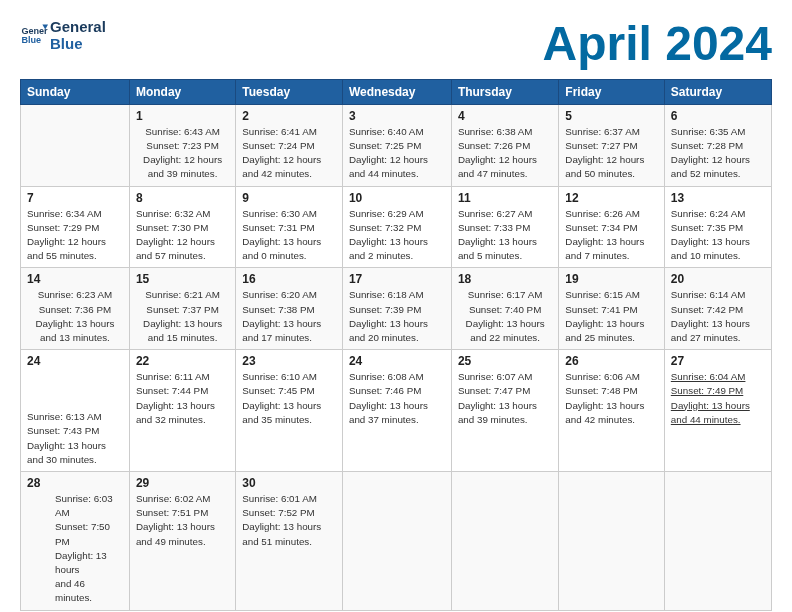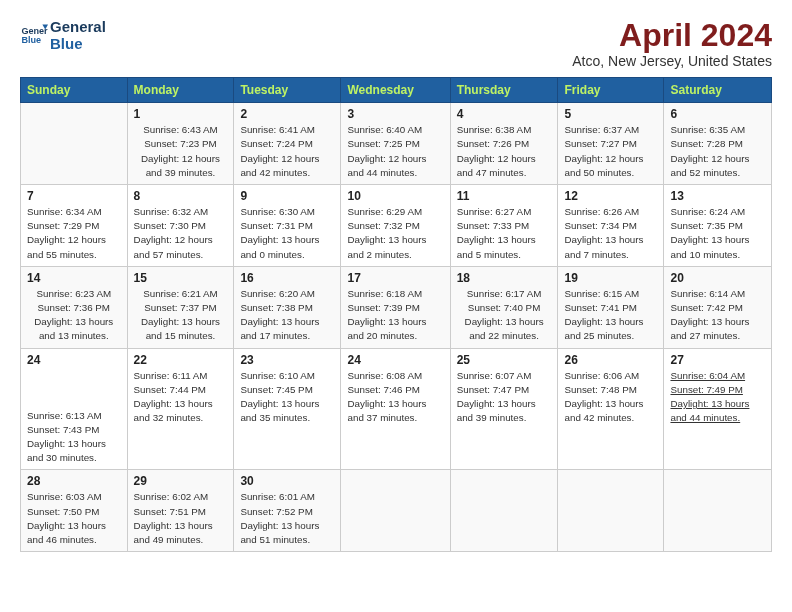--- a/index.html
+++ b/index.html
@@ -26,39 +26,39 @@
     }
     .logo-icon {
       width: 28px;
       height: 28px;
       margin-right: 2px;
     }
     .title-block {
       text-align: right;
     }
     .main-title {
-      font-size: 32px;
+      font-size: 48px;
       font-weight: bold;
-      color: #7f1d1d;
+      color: #0369a1;
       line-height: 1.1;
     }
     .subtitle {
       font-size: 14px;
       color: #333;
       text-align: right;
     }
     table {
       width: 100%;
       border-collapse: collapse;
       margin-top: 8px;
       font-size: 10.5px;
     }
     thead tr th {
       background-color: #2060a0;
-      color: #bef264;
+      color: #ffffff;
       padding: 5px 6px;
       text-align: left;
       font-size: 12px;
       font-weight: bold;
       border: 1px solid #1a4a80;
     }
     tbody tr td {
       border: 1px solid #ccc;
       padding: 4px 6px;
       vertical-align: top;
@@ -97,21 +97,20 @@
         <text x="2" y="32" font-size="13" font-weight="bold" fill="#2060a0" font-family="Arial">Blue</text>
         <polygon points="32,5 40,5 36,12" fill="#2060a0"></polygon>
       </svg>
       <div>
         <div style="font-size:15px;font-weight:bold;color:#1a3a5c;line-height:1.15;">General</div>
         <div style="font-size:15px;font-weight:bold;color:#2060a0;line-height:1.15;">Blue</div>
       </div>
     </div>
     <div class="title-block">
       <div class="main-title">April 2024</div>
-      <div class="subtitle">Atco, New Jersey, United States</div>
     </div>
   </div>
 
   <table>
     <thead>
       <tr>
 
       <th>Sunday</th>
           <th>Monday</th>
           <th>Tuesday</th>
@@ -316,21 +315,21 @@
             <span class="day-num">27</span>
             <div class="day-info" style="white-space: pre-line; text-decoration: underline;">Sunrise: 6:04 AM
 Sunset: 7:49 PM
 Daylight: 13 hours
 and 44 minutes.</div>
           </td>
         </tr>
         <tr>
           <td>
             <span class="day-num">28</span>
-            <div class="day-info" style="white-space: pre-line;">Sunrise: 6:03 AM
+            <div class="day-info" style="white-space: pre-line; margin-left: 28px;">Sunrise: 6:03 AM
 Sunset: 7:50 PM
 Daylight: 13 hours
 and 46 minutes.</div>
           </td>
           <td>
             <span class="day-num">29</span>
             <div class="day-info" style="white-space: pre-line;">Sunrise: 6:02 AM
 Sunset: 7:51 PM
 Daylight: 13 hours
 and 49 minutes.</div>

